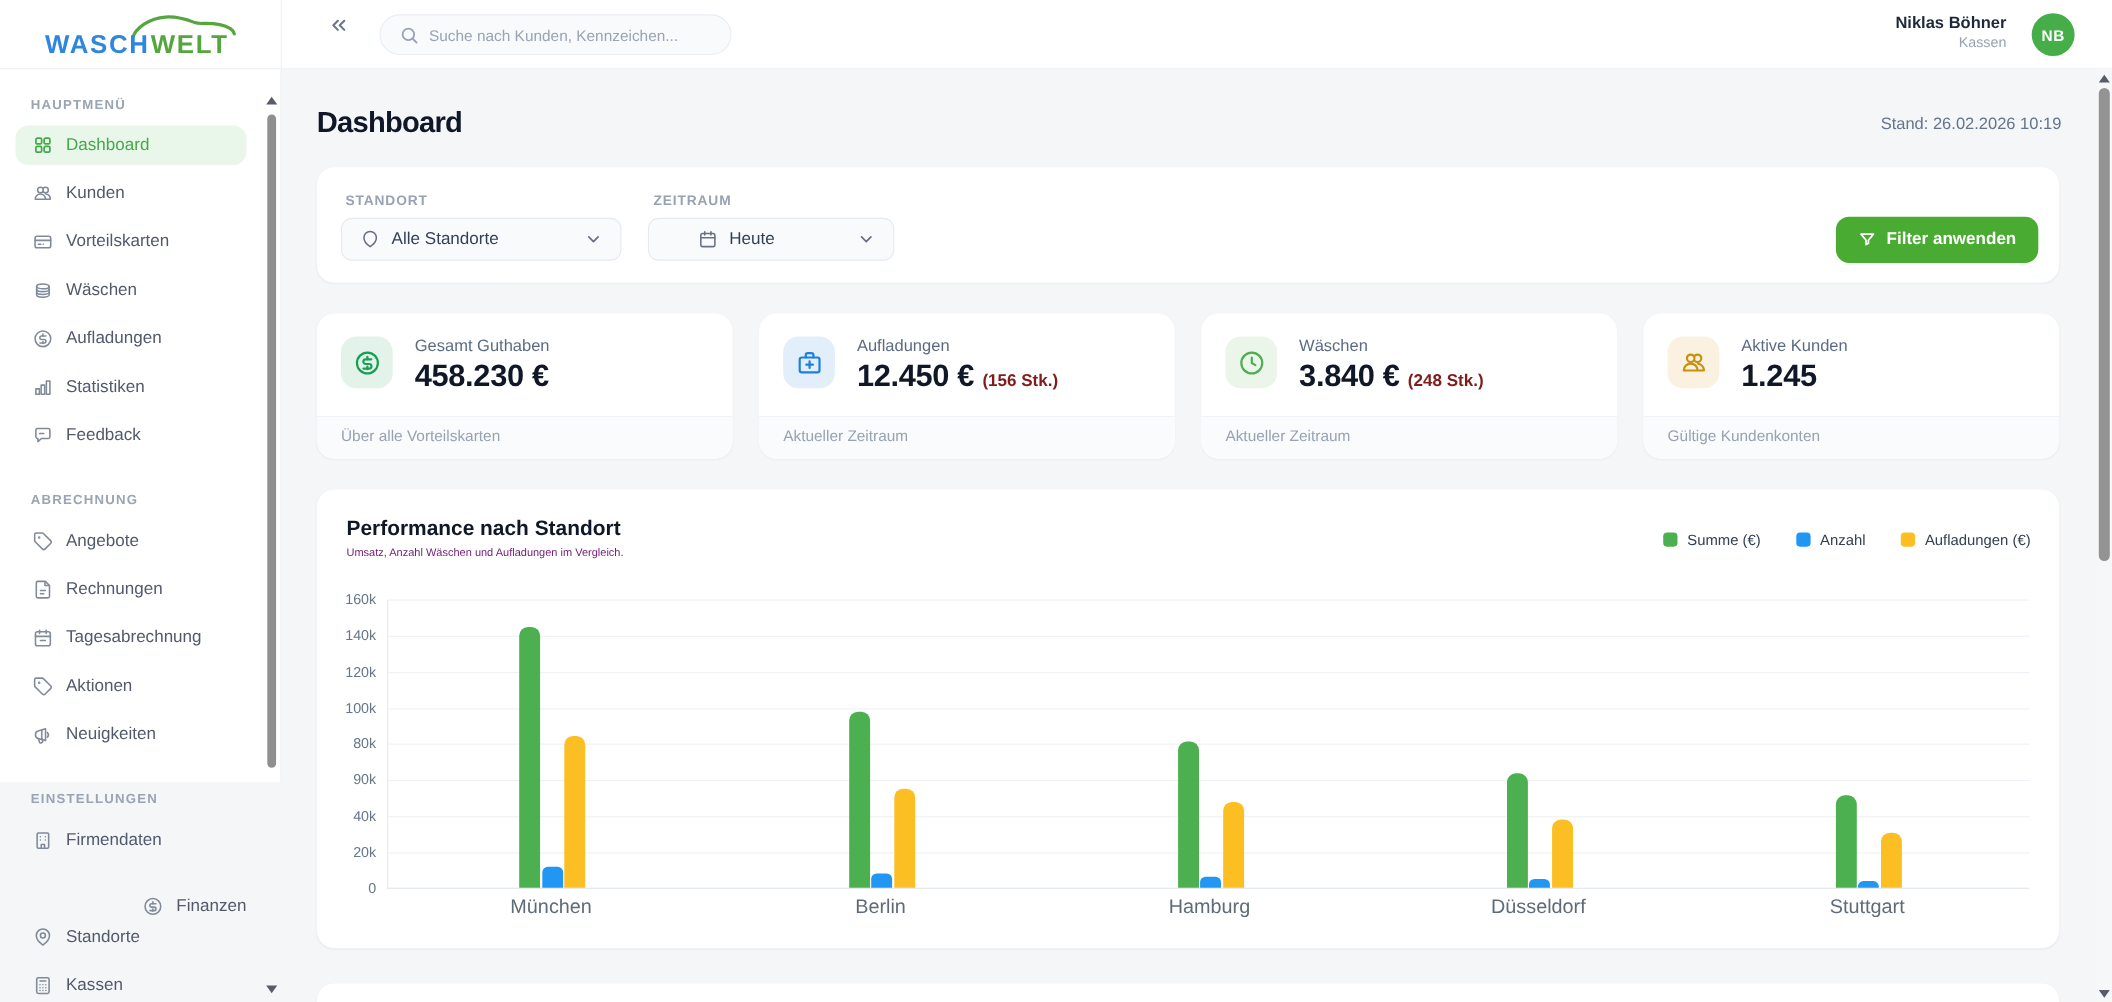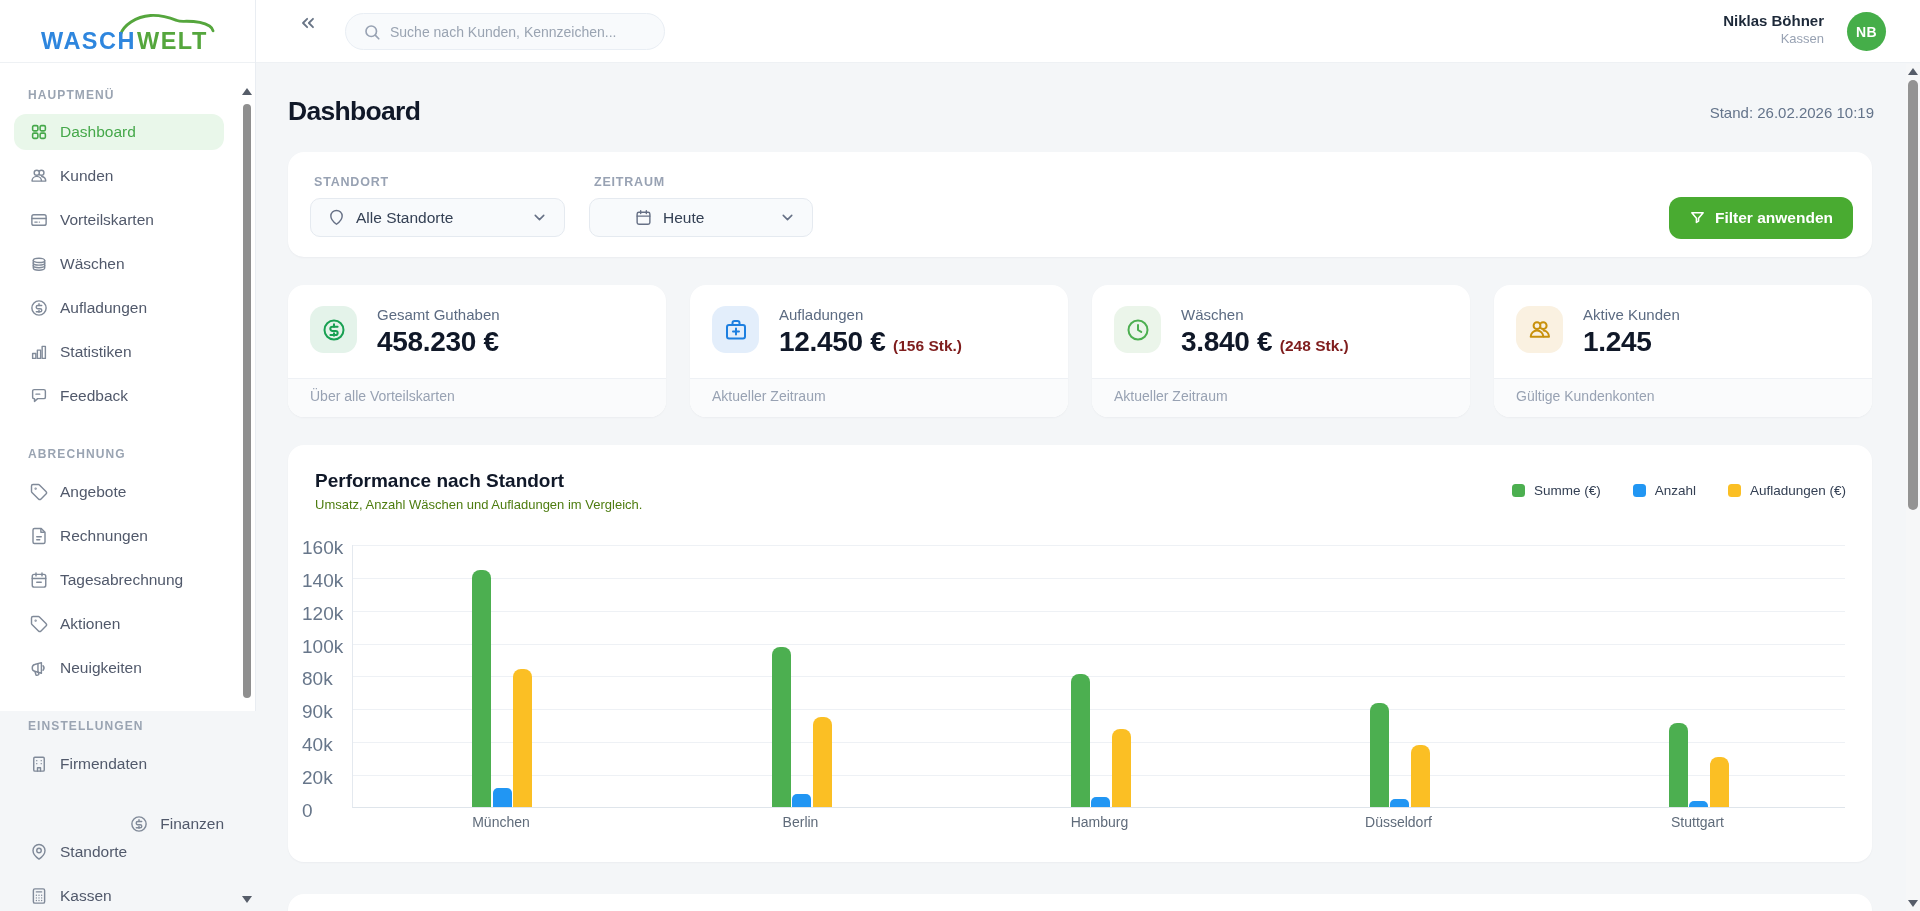--- a/index.html
+++ b/index.html
@@ -54,29 +54,29 @@
   .stat { top:221px; width:378px; height:132px; }
   .stat .ic { position:absolute; left:22px; top:21px; width:47px; height:47px; border-radius:14px; display:flex; align-items:center; justify-content:center; }
   .stat .lab { position:absolute; left:89px; top:21px; font-size:15px; color:#5c6b82; }
   .stat .val { position:absolute; left:89px; top:41px; font-size:28px; font-weight:800; color:#101828; letter-spacing:-.3px; }
   .stat .val small { font-size:15.5px; font-weight:700; color:#7f1d1d; letter-spacing:0; }
   .stat .foot { position:absolute; left:0; right:0; top:93px; bottom:0; border-top:1px solid #eef1f5; padding:9px 22px 0; font-size:14px; color:#98a2b3; background:#fafbfc; border-radius:0 0 16px 16px; }
 
   
   #chart-card { left:32px; top:381px; width:1584px; height:417px; }
   #chart-card .title { position:absolute; left:27px; top:25px; font-size:19px; font-weight:700; color:#101828; }
-  #chart-card .sub { position:absolute; left:27px; top:52px; font-size:13px; color:#4d7c0f; }
+  #chart-card .sub { position:absolute; left:27px; top:52px; font-size:10px; color:#701a75; }
   .legend { position:absolute; top:38px; right:26px; display:flex; align-items:flex-end; font-size:13.5px; color:#344054; }
   .legend .sq { width:13px; height:13px; border-radius:3.5px; margin-right:9px; }
   .legend .item { display:flex; align-items:center; margin-left:32px; }
 
   #plot { position:absolute; left:64px; top:100px; width:1493px; height:263px; border-left:1px solid #e4e9ef; border-bottom:1px solid #dfe5eb; }
   .gline { position:absolute; left:0; right:0; height:1px; background:#eef1f5; }
-  .ylab { position:absolute; left:-51px; width:40px; text-align:left; font-size:19px; color:#67768a; }
-  .xlab { position:absolute; top:369px; width:120px; text-align:center; font-size:14px; color:#5f6b7a; }
+  .ylab { position:absolute; left:-51px; width:40px; text-align:right; font-size:13px; color:#67768a; }
+  .xlab { position:absolute; top:369px; width:120px; text-align:center; font-size:18px; color:#5f6b7a; }
   .bar { position:absolute; bottom:0; width:19px; }
   .bar.g { background:#4caf50; border-radius:8px 8px 0 0; }
   .bar.b { background:#2196f3; border-radius:5px 5px 0 0; }
   .bar.y { background:#fbbf24; border-radius:8px 8px 0 0; }
 
   
   #bottom-card { left:32px; top:830px; width:1584px; height:60px; }
 
   
   #mscroll { position:absolute; right:0; top:64px; width:14px; height:847px; background:#f6f7f8; z-index:9; }

